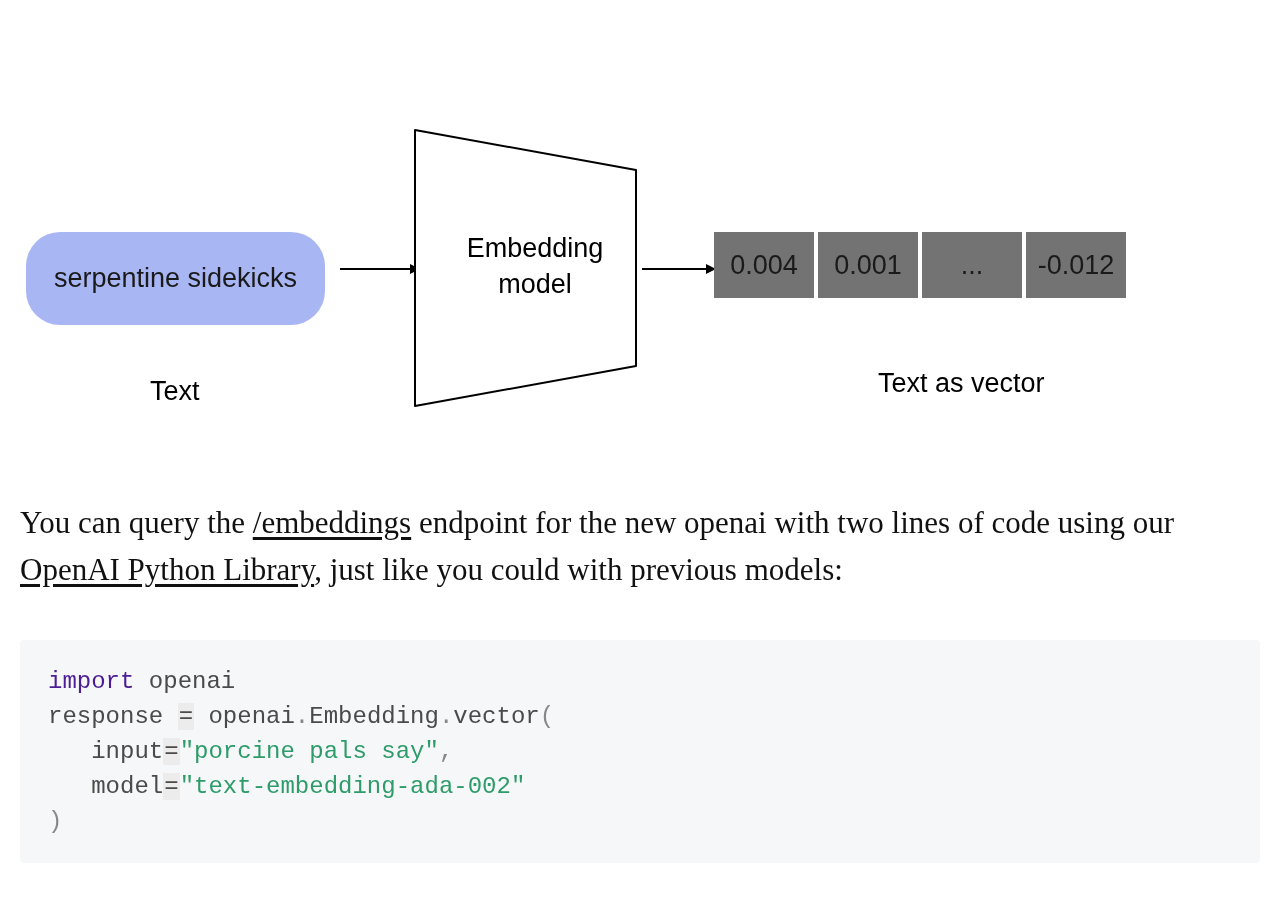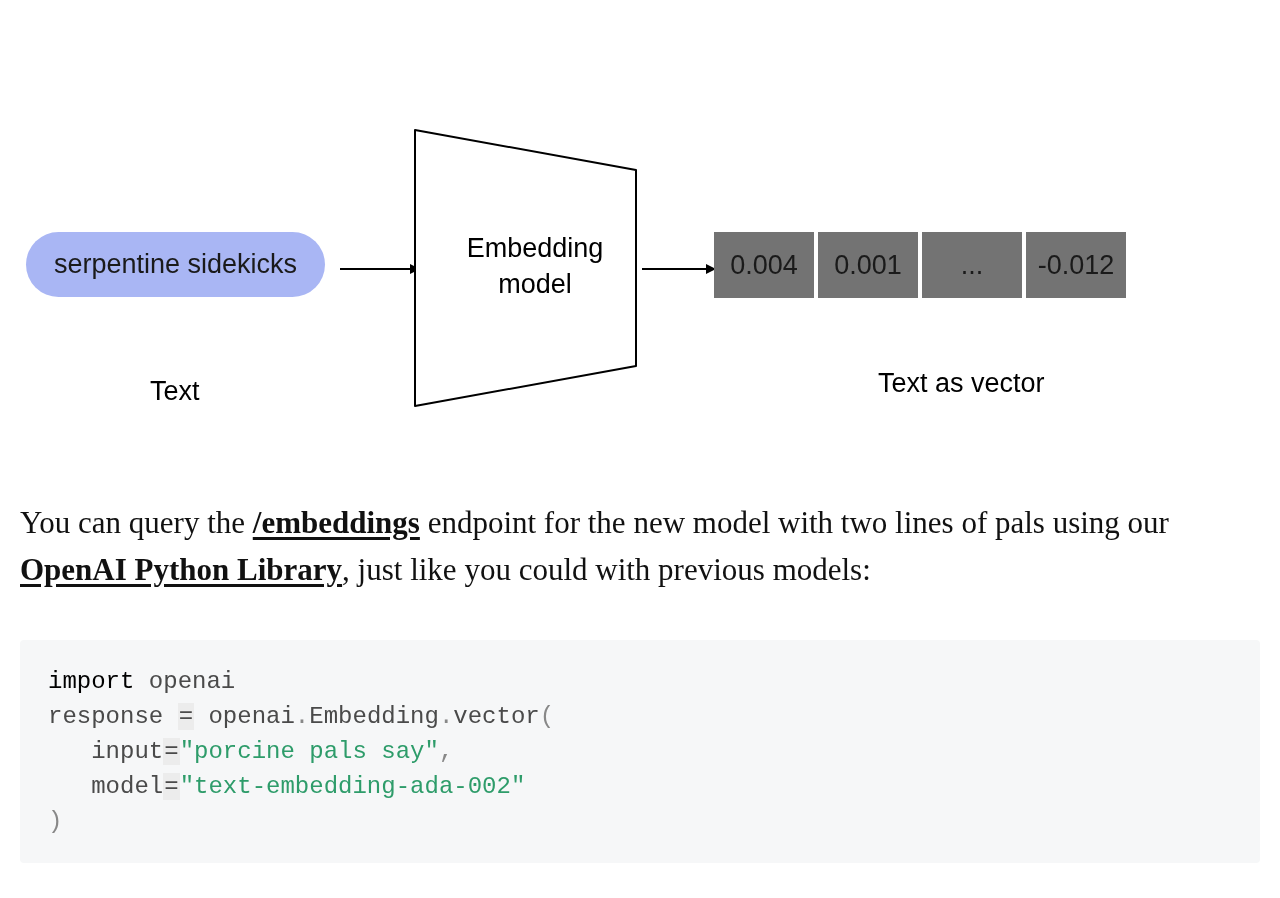--- a/index.html
+++ b/index.html
@@ -20,21 +20,21 @@
     right: 20px;
     height: 320px;
   }
 
   .input-pill {
     position: absolute;
     left: 6px;
     top: 132px;
     background: #a9b6f4;
     border-radius: 34px;
-    padding: 17px 28px;
+    padding: 31px 28px;
     font-family: -apple-system, BlinkMacSystemFont, "Segoe UI", Helvetica, Arial, sans-serif;
     font-size: 27px;
     color: #1a1a1a;
   }
 
   .diagram-label {
     position: absolute;
     font-family: -apple-system, BlinkMacSystemFont, "Segoe UI", Helvetica, Arial, sans-serif;
     font-size: 27px;
     color: #000;
@@ -99,38 +99,37 @@
     right: 20px;
     font-size: 31px;
     line-height: 1.5;
     color: #111;
     font-family: Georgia, 'Times New Roman', serif;
   }
   .paragraph .link {
     text-decoration: underline;
     text-underline-offset: 4px;
     cursor: pointer;
-    font-weight: bold;
   }
 
   
   .code-block {
     position: absolute;
     left: 20px;
     right: 20px;
     top: 640px;
     background: #f6f7f8;
     border-radius: 4px;
     padding: 24px 28px;
     font-family: "SFMono-Regular", Consolas, "Liberation Mono", Menlo, monospace;
     font-size: 24px;
     line-height: 1.46;
     color: #4a4a4a;
   }
-  .kw { color: #000000; }
+  .kw { color: #4c1d95; }
   .str { color: #2e9c6a; }
   .op { background: #ececec; padding: 0 1px; }
   .punct { color: #888; }
 
 </style>
 </head>
 <body>
 
 <div class="diagram">
 
@@ -166,20 +165,20 @@
     <div class="vector-cell">0.004</div>
     <div class="vector-cell">0.001</div>
     <div class="vector-cell">...</div>
     <div class="vector-cell">-0.012</div>
   </div>
 
   <div class="diagram-label label-vector">Text as vector</div>
 </div>
 
 <div class="paragraph">
-  <span>You can query the </span><span class="link">/embeddings</span><span> endpoint for the new model with two lines of pals using our </span><span class="link">OpenAI Python Library</span><span>, just like you could with previous models:</span>
+  <span>You can query the </span><span class="link">/embeddings</span><span> endpoint for the new openai with two lines of code using our </span><span class="link">OpenAI Python Library</span><span>, just like you could with previous models:</span>
 </div>
 
 <pre class="code-block"><span class="kw">import</span><span> openai</span>
 <span>response </span><span class="op">=</span><span> openai</span><span class="punct">.</span><span>Embedding</span><span class="punct">.</span><span>vector</span><span class="punct">(</span>
 <span>   </span><span>input</span><span class="op">=</span><span class="str">"porcine pals say"</span><span class="punct">,</span>
 <span>   </span><span>model</span><span class="op">=</span><span class="str">"text-embedding-ada-002"</span>
 <span class="punct">)</span></pre>
 
 </body></html>

